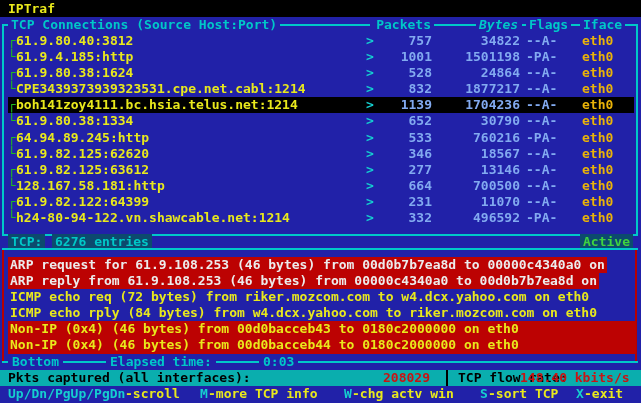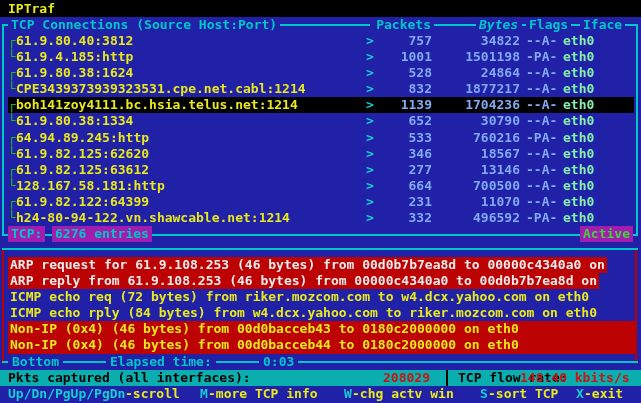--- a/index.html
+++ b/index.html
@@ -25,24 +25,24 @@
   .rows{position:absolute;left:8px;top:33px;width:628px;}
   .trow{position:relative;height:16.1px;white-space:pre;}
   .trow.hl{background:#000;width:626px;}
   .trow span{position:absolute;top:0;}
   .trow .br{left:0;color:#1FBF1F;}
   .trow .host{left:8px;color:#E9E91C;}
   .trow .arr{left:358px;color:#15CFCF;}
   .trow .pk{left:366px;width:58px;text-align:right;color:#82AAF0;}
   .trow .by{left:424px;width:88px;text-align:right;color:#82AAF0;}
   .trow .fl{left:518px;color:#82AAF0;}
-  .trow .if{left:555px;color:#86efac;}
+  .trow .if{left:574px;color:#eab308;}
 
   .tcpfoot{position:absolute;left:0;top:226px;width:641px;height:16px;color:#00C8C8;white-space:pre;}
-  .tcpfoot span{position:absolute;top:0;background:#a21caf;padding:0 3px;}
+  .tcpfoot span{position:absolute;top:8px;background:#0c4a6e;padding:0 3px;}
   .tcpfoot .f-label{left:8px;}
   .tcpfoot .f-entries{left:52px;}
   .tcpfoot .f-active{left:580px;color:#3FD43F;}
 
   
   .lp-top{position:absolute;left:2px;top:248px;width:636px;height:2px;background:#00C8C8;}
   .lp-left{position:absolute;left:2px;top:250px;width:2px;height:111px;background:#B80000;}
   .lp-right{position:absolute;left:635px;top:250px;width:2px;height:111px;background:#B80000;}
   .msgs{position:absolute;left:8px;top:257px;width:630px;}
   .mrow{position:relative;height:16.1px;white-space:pre;}

